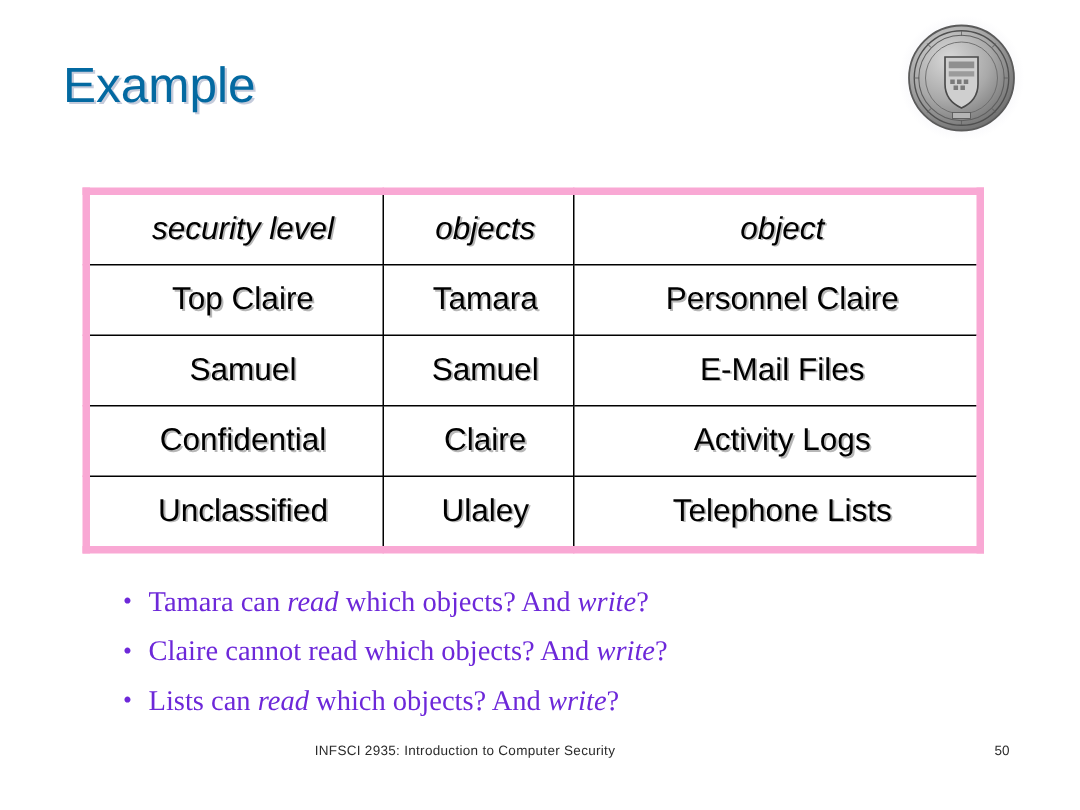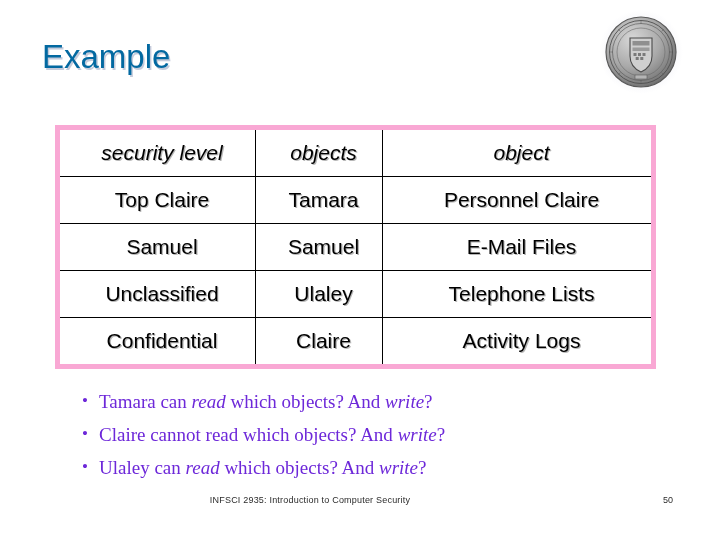--- a/index.html
+++ b/index.html
@@ -183,32 +183,32 @@
       <td>Top Claire</td>
       <td>Tamara</td>
       <td>Personnel Claire</td>
     </tr>
     <tr>
       <td>Samuel</td>
       <td>Samuel</td>
       <td>E-Mail Files</td>
     </tr>
     <tr>
+      <td>Confidential</td>
+      <td>Claire</td>
+      <td>Activity Logs</td>
+    </tr>
+    <tr>
       <td>Unclassified</td>
       <td>Ulaley</td>
       <td>Telephone Lists</td>
     </tr>
-    <tr>
-      <td>Confidential</td>
-      <td>Claire</td>
-      <td>Activity Logs</td>
-    </tr>
   </tbody>
 </table>
 
 <ul id="bullets">
   <li><span class="roman">Tamara can </span><em>read</em><span class="roman"> which objects? And </span><em>write</em><span class="roman">?</span></li>
   <li><span class="roman">Claire cannot read which objects? And </span><em>write</em><span class="roman">?</span></li>
-  <li><span class="roman">Ulaley can </span><em>read</em><span class="roman"> which objects? And </span><em>write</em><span class="roman">?</span></li>
+  <li><span class="roman">Lists can </span><em>read</em><span class="roman"> which objects? And </span><em>write</em><span class="roman">?</span></li>
 </ul>
 
 <div id="footer-text">INFSCI 2935: Introduction to Computer Security</div>
 <div id="page-number">50</div>
 
 </body></html>

